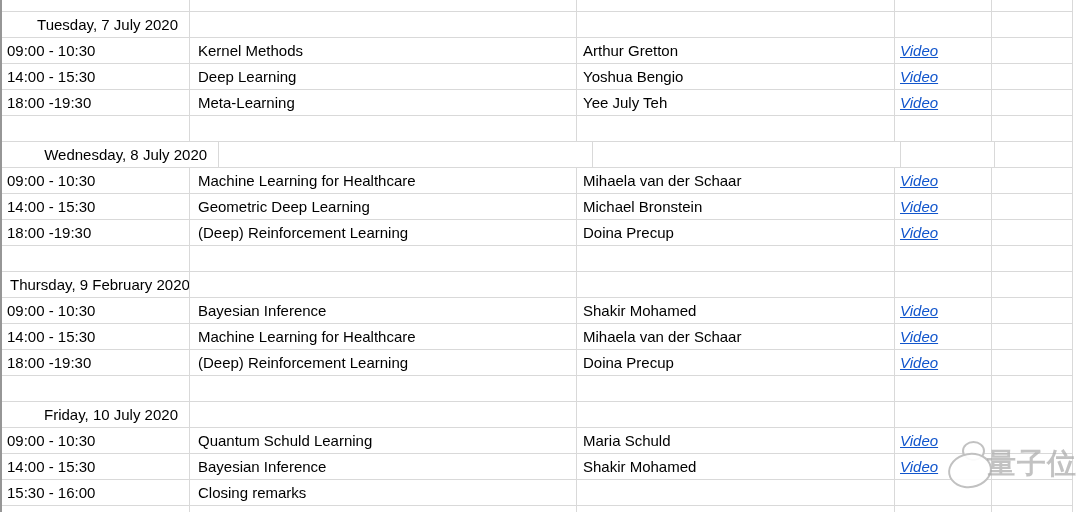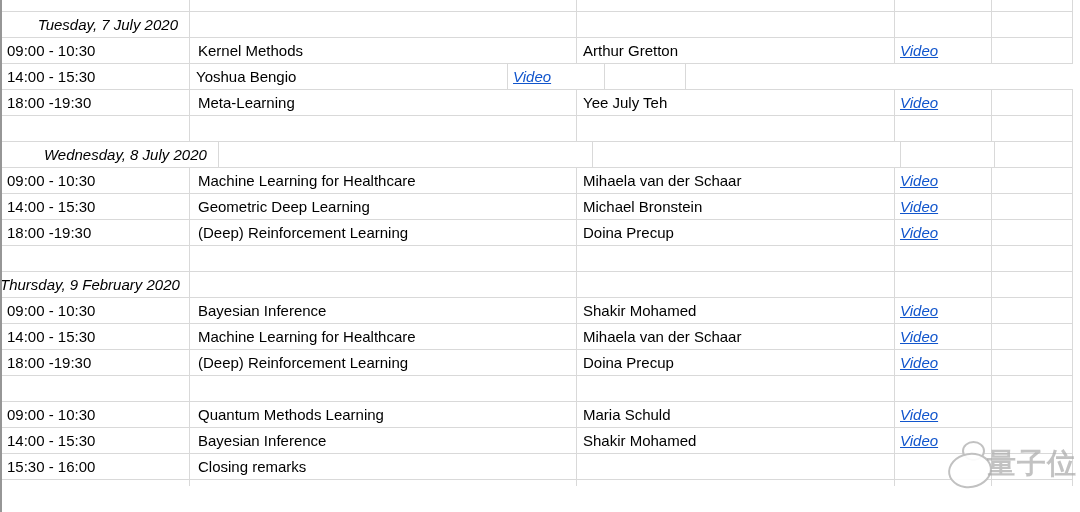--- a/index.html
+++ b/index.html
@@ -29,23 +29,22 @@
     overflow:hidden;
     white-space:nowrap;
     line-height:25px;
   }
   .c0{padding-left:7px;}
   .c1{padding-left:8px;}
   .c2{padding-left:6px;}
   .c3{padding-left:5px;font-style:italic;}
   .date{
     text-align:right;
-    padding-left:0;
+    padding-left:10px;
     padding-right:11px;
-    font-style:italic;
   }
   .link{
     color:#1155cc;
     text-decoration:underline;
     cursor:pointer;
   }
   #left-edge{
     position:absolute;left:0;top:0;
     width:2px;height:512px;
     background:#969696;
@@ -101,20 +100,21 @@
       </div>
       <div class="row" style="height: 26px;">
         <div class="cell c0" style="width: 190px;">09:00 - 10:30</div>
         <div class="cell c1" style="width: 387px;">Kernel Methods</div>
         <div class="cell c2" style="width: 318px;">Arthur Gretton</div>
         <div class="cell c3" style="width: 97px;"><a class="link" href="#">Video</a></div>
         <div class="cell c4" style="width: 81px;"></div>
       </div>
       <div class="row" style="height: 26px;">
         <div class="cell c0" style="width: 190px;">14:00 - 15:30</div>
+        <div class="cell c1" style="width: 387px;">Deep Learning</div>
         <div class="cell c2" style="width: 318px;">Yoshua Bengio</div>
         <div class="cell c3" style="width: 97px;"><a class="link" href="#">Video</a></div>
         <div class="cell c4" style="width: 81px;"></div>
       </div>
       <div class="row" style="height: 26px;">
         <div class="cell c0" style="width: 190px;">18:00 -19:30</div>
         <div class="cell c1" style="width: 387px;">Meta-Learning</div>
         <div class="cell c2" style="width: 318px;">Yee July Teh</div>
         <div class="cell c3" style="width: 97px;"><a class="link" href="#">Video</a></div>
         <div class="cell c4" style="width: 81px;"></div>
@@ -190,22 +190,29 @@
         <div class="cell c4" style="width: 81px;"></div>
       </div>
       <div class="row" style="height: 26px;">
         <div class="cell c0" style="width: 190px;"></div>
         <div class="cell c1" style="width: 387px;"></div>
         <div class="cell c2" style="width: 318px;"></div>
         <div class="cell c3" style="width: 97px;"></div>
         <div class="cell c4" style="width: 81px;"></div>
       </div>
       <div class="row" style="height: 26px;">
-        <div class="cell c0" style="width: 190px;">09:00 - 10:30</div>
-        <div class="cell c1" style="width: 387px;">Quantum Methods Learning</div>
+        <div class="cell c0 date" style="width: 190px;">Friday, 10 July 2020</div>
+        <div class="cell c1" style="width: 387px;"></div>
+        <div class="cell c2" style="width: 318px;"></div>
+        <div class="cell c3" style="width: 97px;"></div>
+        <div class="cell c4" style="width: 81px;"></div>
+      </div>
+      <div class="row" style="height: 26px;">
+        <div class="cell c0" style="width: 190px;">09:00 - 10:30</div>
+        <div class="cell c1" style="width: 387px;">Quantum Schuld Learning</div>
         <div class="cell c2" style="width: 318px;">Maria Schuld</div>
         <div class="cell c3" style="width: 97px;"><a class="link" href="#">Video</a></div>
         <div class="cell c4" style="width: 81px;"></div>
       </div>
       <div class="row" style="height: 26px;">
         <div class="cell c0" style="width: 190px;">14:00 - 15:30</div>
         <div class="cell c1" style="width: 387px;">Bayesian Inference</div>
         <div class="cell c2" style="width: 318px;">Shakir Mohamed</div>
         <div class="cell c3" style="width: 97px;"><a class="link" href="#">Video</a></div>
         <div class="cell c4" style="width: 81px;"></div>

